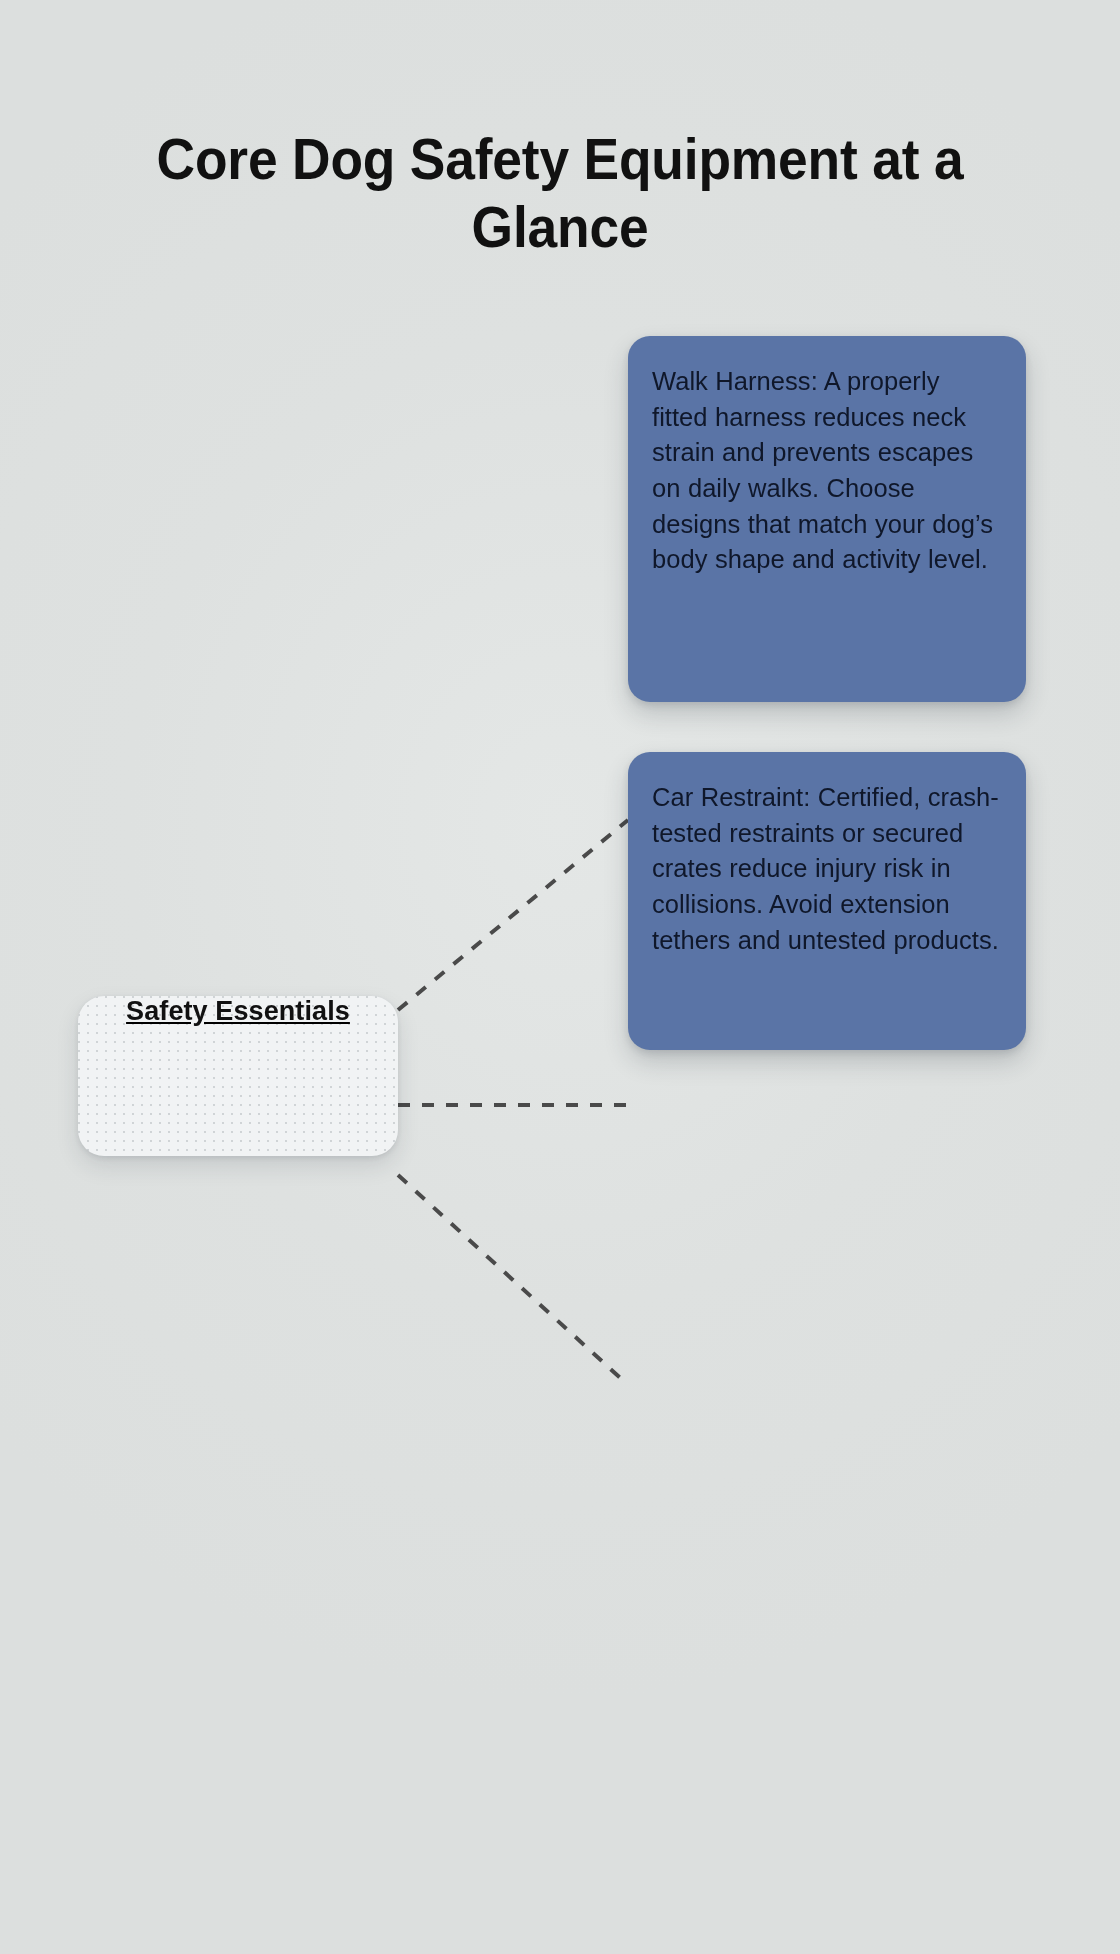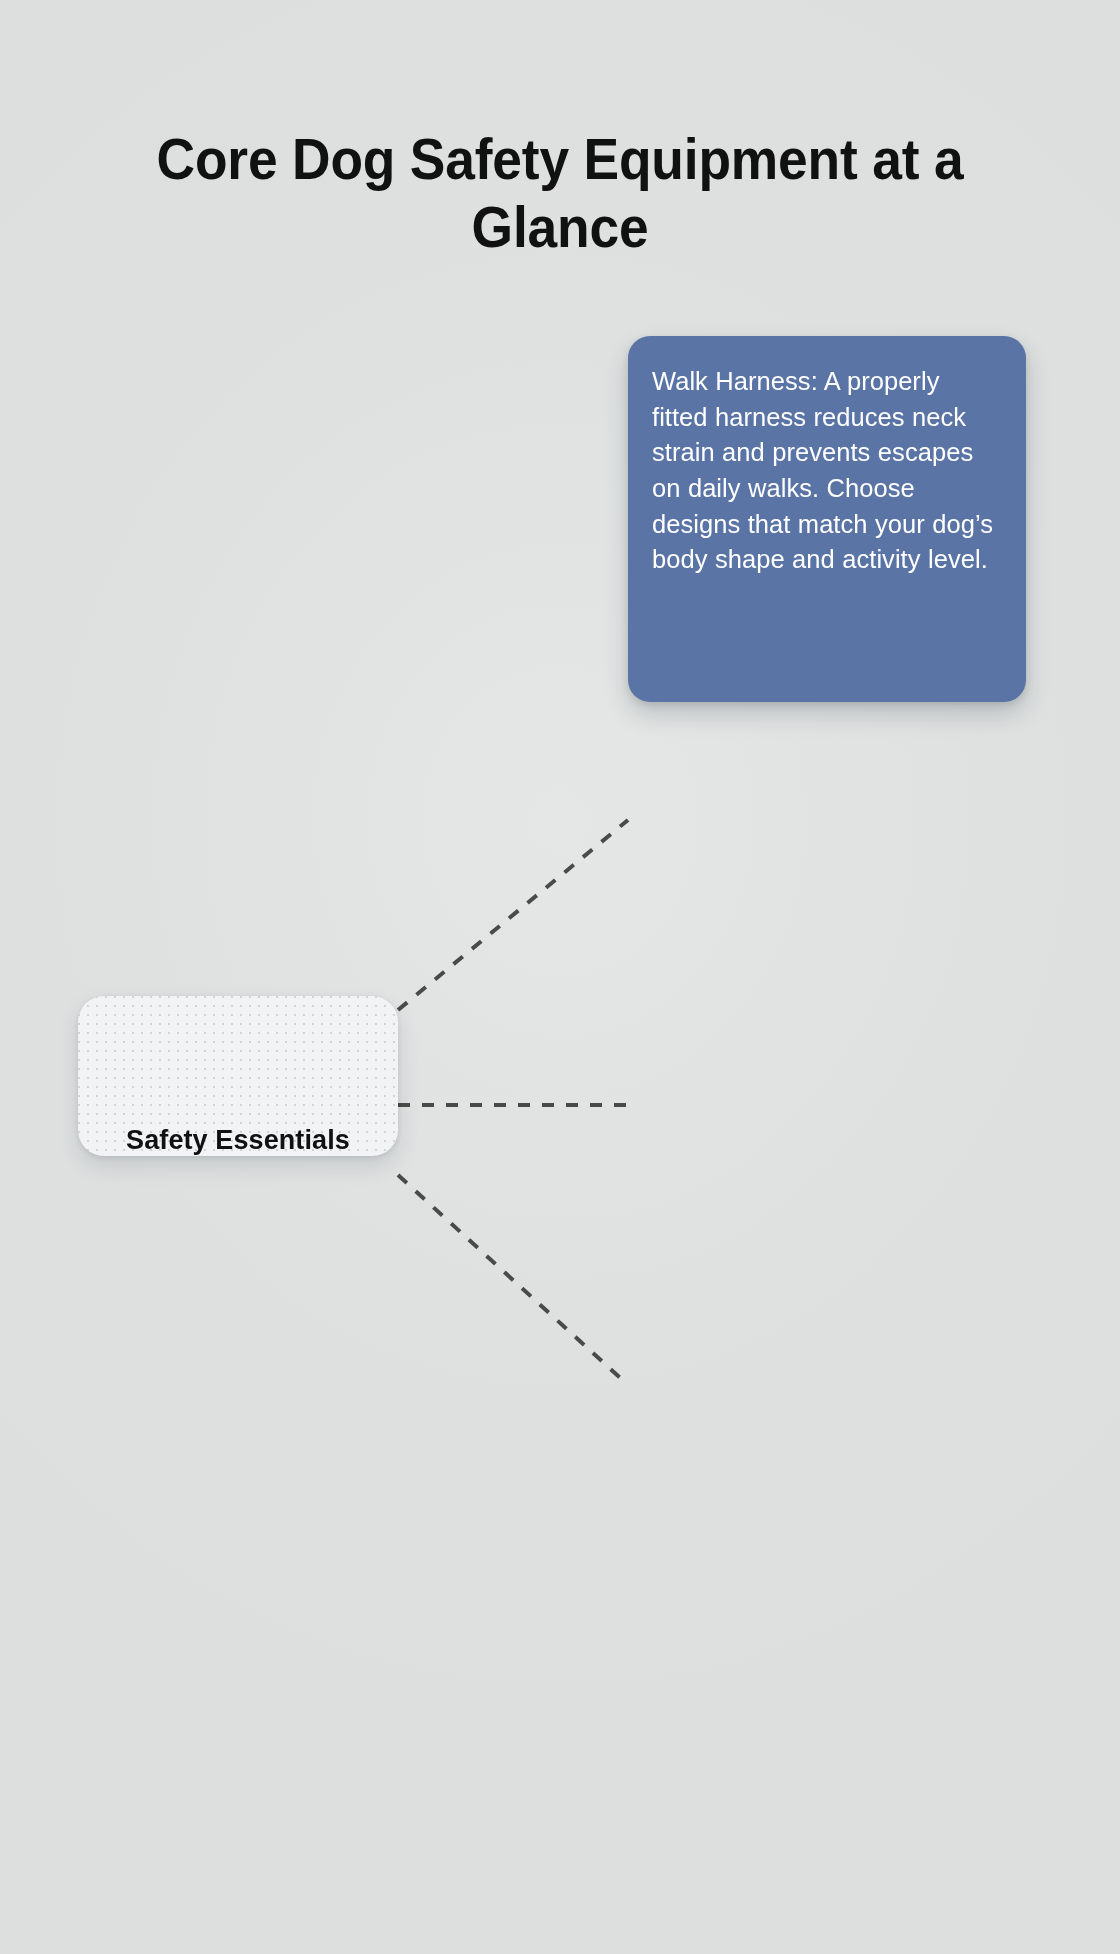--- a/index.html
+++ b/index.html
@@ -57,43 +57,44 @@
     top: 996px;
     width: 320px;
     height: 160px;
     border-radius: 26px;
     background-color: #f1f3f4;
     background-image:
       radial-gradient(circle at 1px 1px, rgba(90,100,110,0.22) 1px, transparent 1.4px);
     background-size: 9px 9px;
     box-shadow: 0 10px 22px rgba(40,50,60,0.13), 0 2px 5px rgba(40,50,60,0.10);
     display: flex;
-    align-items: flex-end;
+    align-items: flex-start;
     justify-content: center;
+    text-decoration: underline;
   }
   .center-node-label {
     font-size: 27px;
     font-weight: 700;
     color: #111111;
     letter-spacing: 0.1px;
   }
 
   
   .branch-card {
     position: absolute;
     left: 628px;
     width: 398px;
     box-sizing: border-box;
     border-radius: 22px;
     background: #5a74a6;
     box-shadow: 0 12px 24px rgba(40,50,60,0.20), 0 3px 7px rgba(40,50,60,0.13);
     padding: 28px 24px 24px 24px;
   }
   .branch-card-text {
-    color: #ffffff;
+    color: #0f172a;
     font-size: 25.5px;
     line-height: 1.40;
     letter-spacing: 0.05px;
     word-spacing: 0.3px;
   }
 
   #card-0 { top: 336px;  min-height: 366px; }
   #card-1 { top: 752px;  min-height: 298px; }
   #card-2 { top: 1096px; min-height: 330px; }
 </style>
@@ -114,15 +115,18 @@
   </svg>
 
   <div class="center-node">
     <span class="center-node-label">Safety Essentials</span>
   </div>
 
   <div class="branch-card" id="card-0">
     <div class="branch-card-text">Walk Harness: A properly fitted harness reduces neck strain and prevents escapes on daily walks. Choose designs that match your dog’s body shape and activity level.</div>
   </div>
 
+  <div class="branch-card" id="card-1">
+    <div class="branch-card-text">Car Restraint: Certified, crash-tested restraints or secured crates reduce injury risk in collisions. Avoid extension tethers and untested products.</div>
+  </div>
 
 
 </div>
 
 </body></html>

